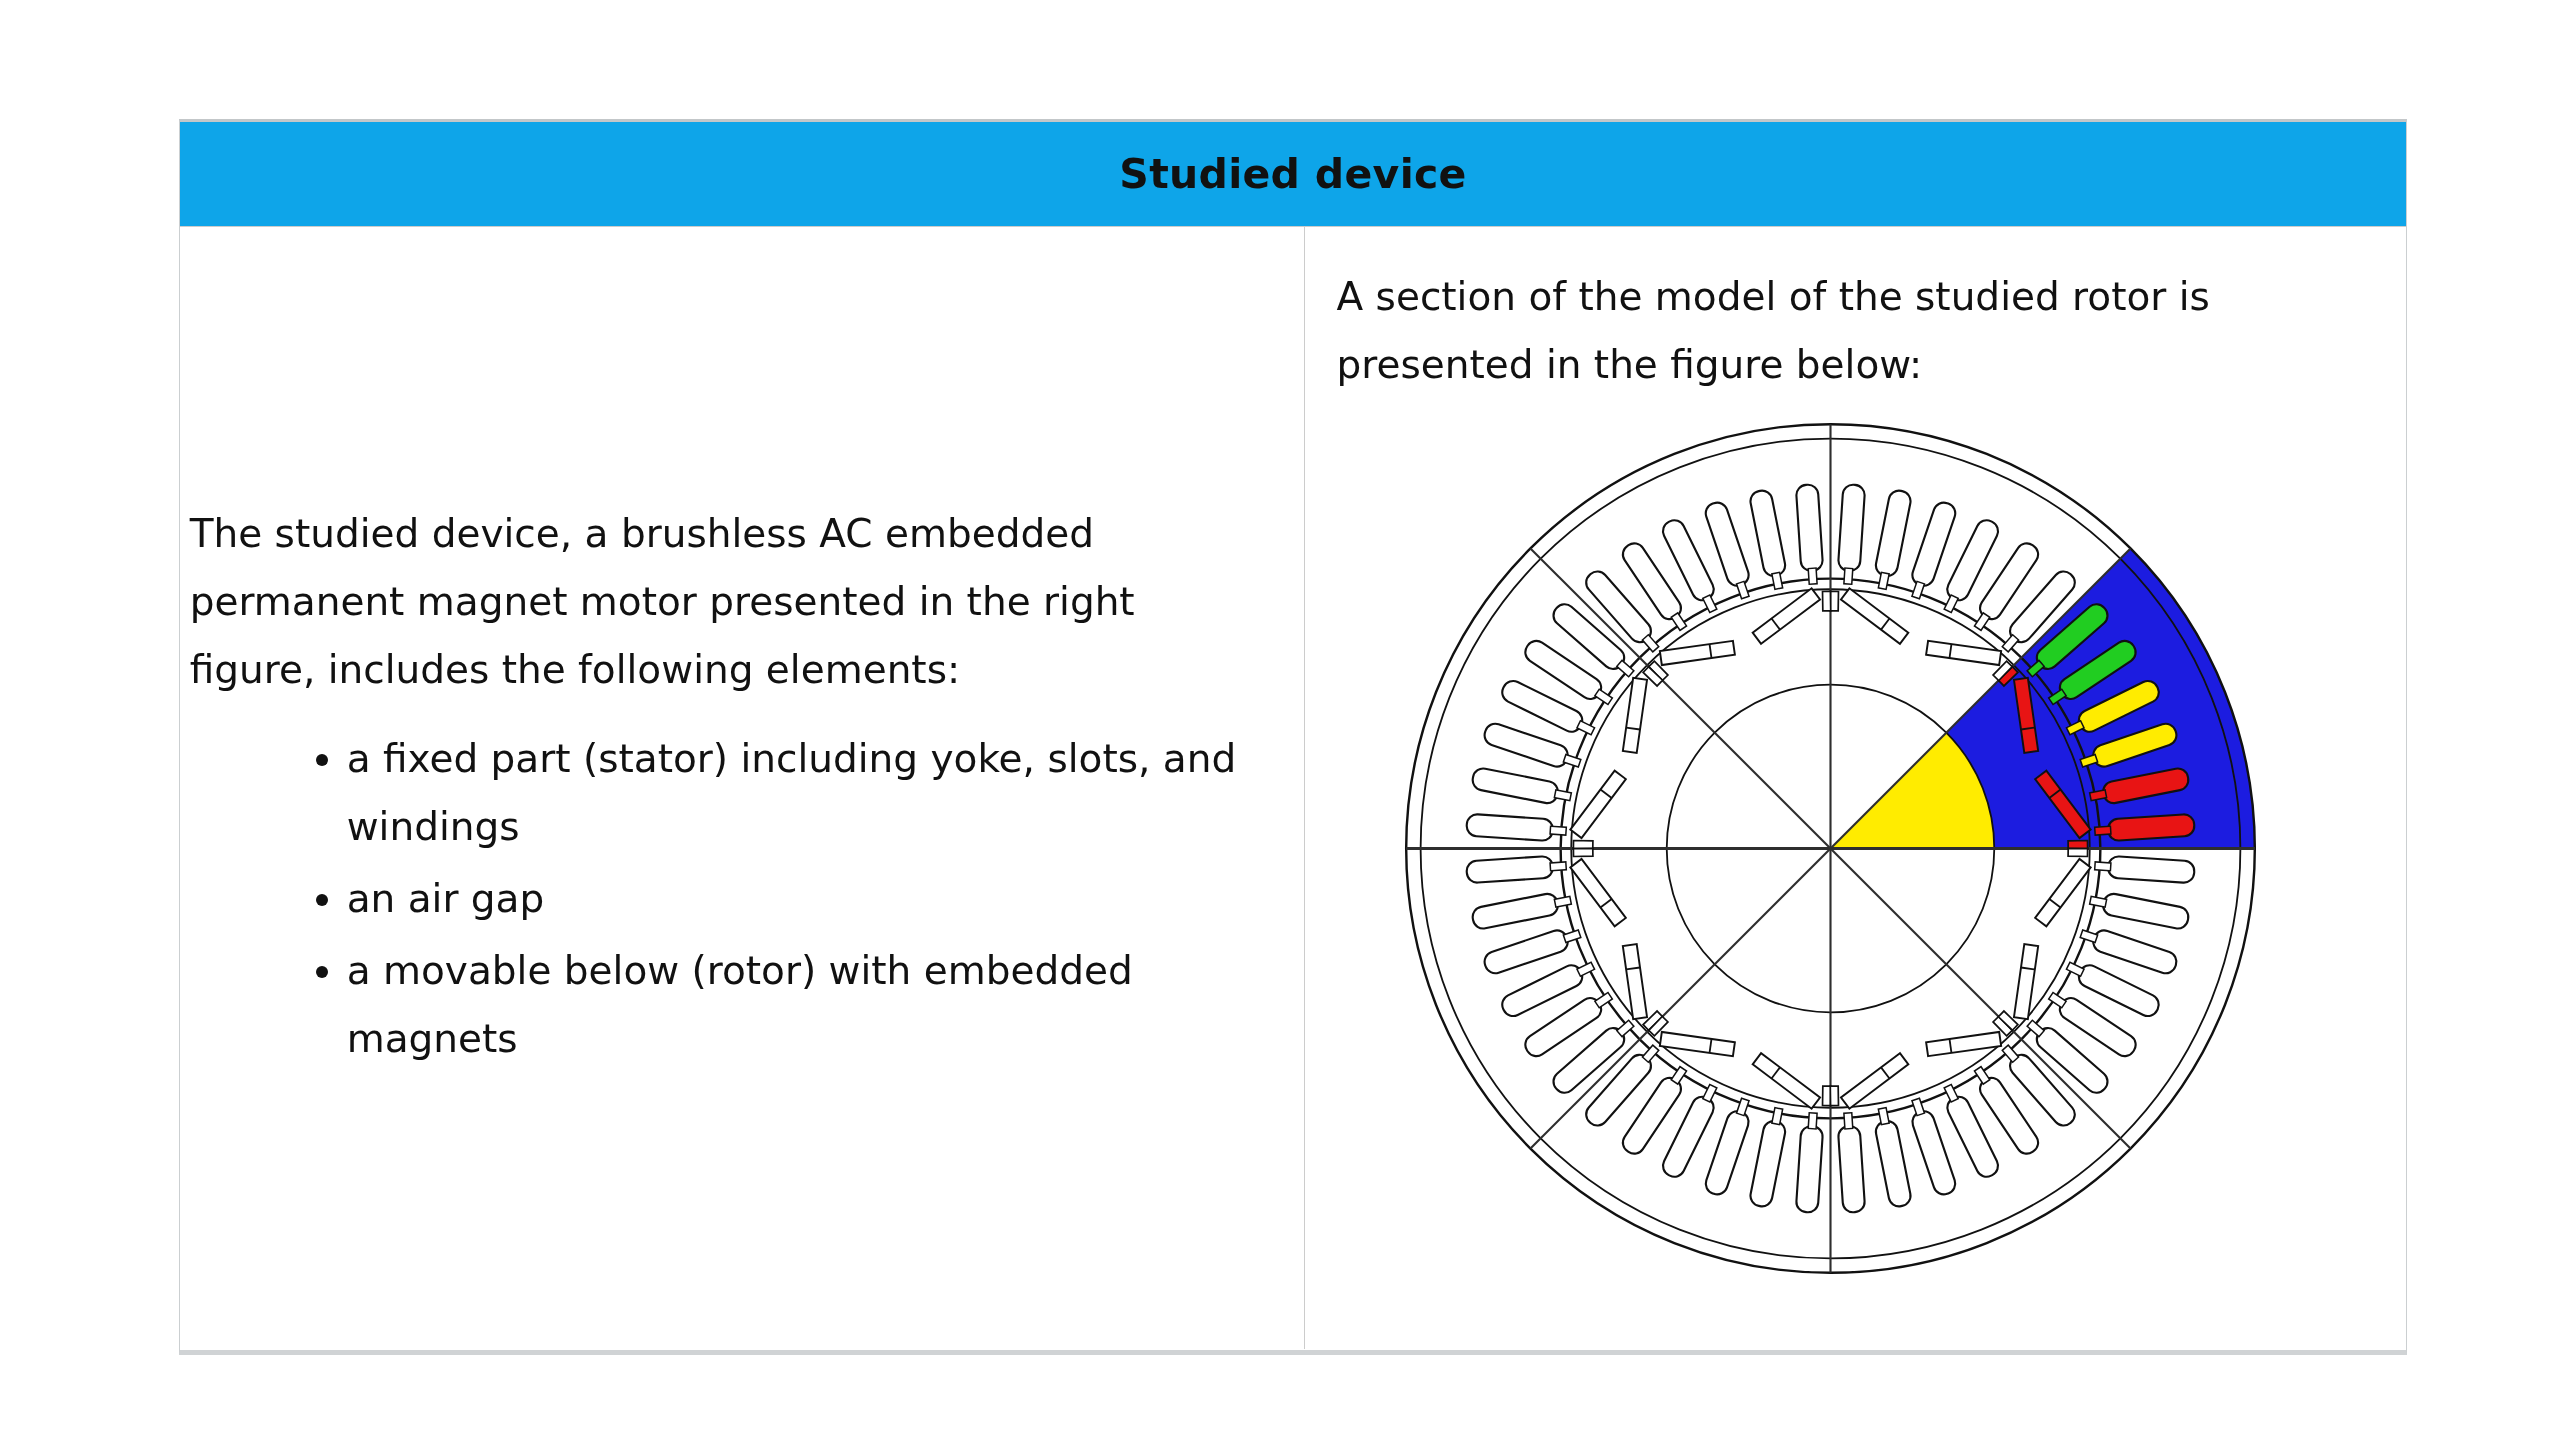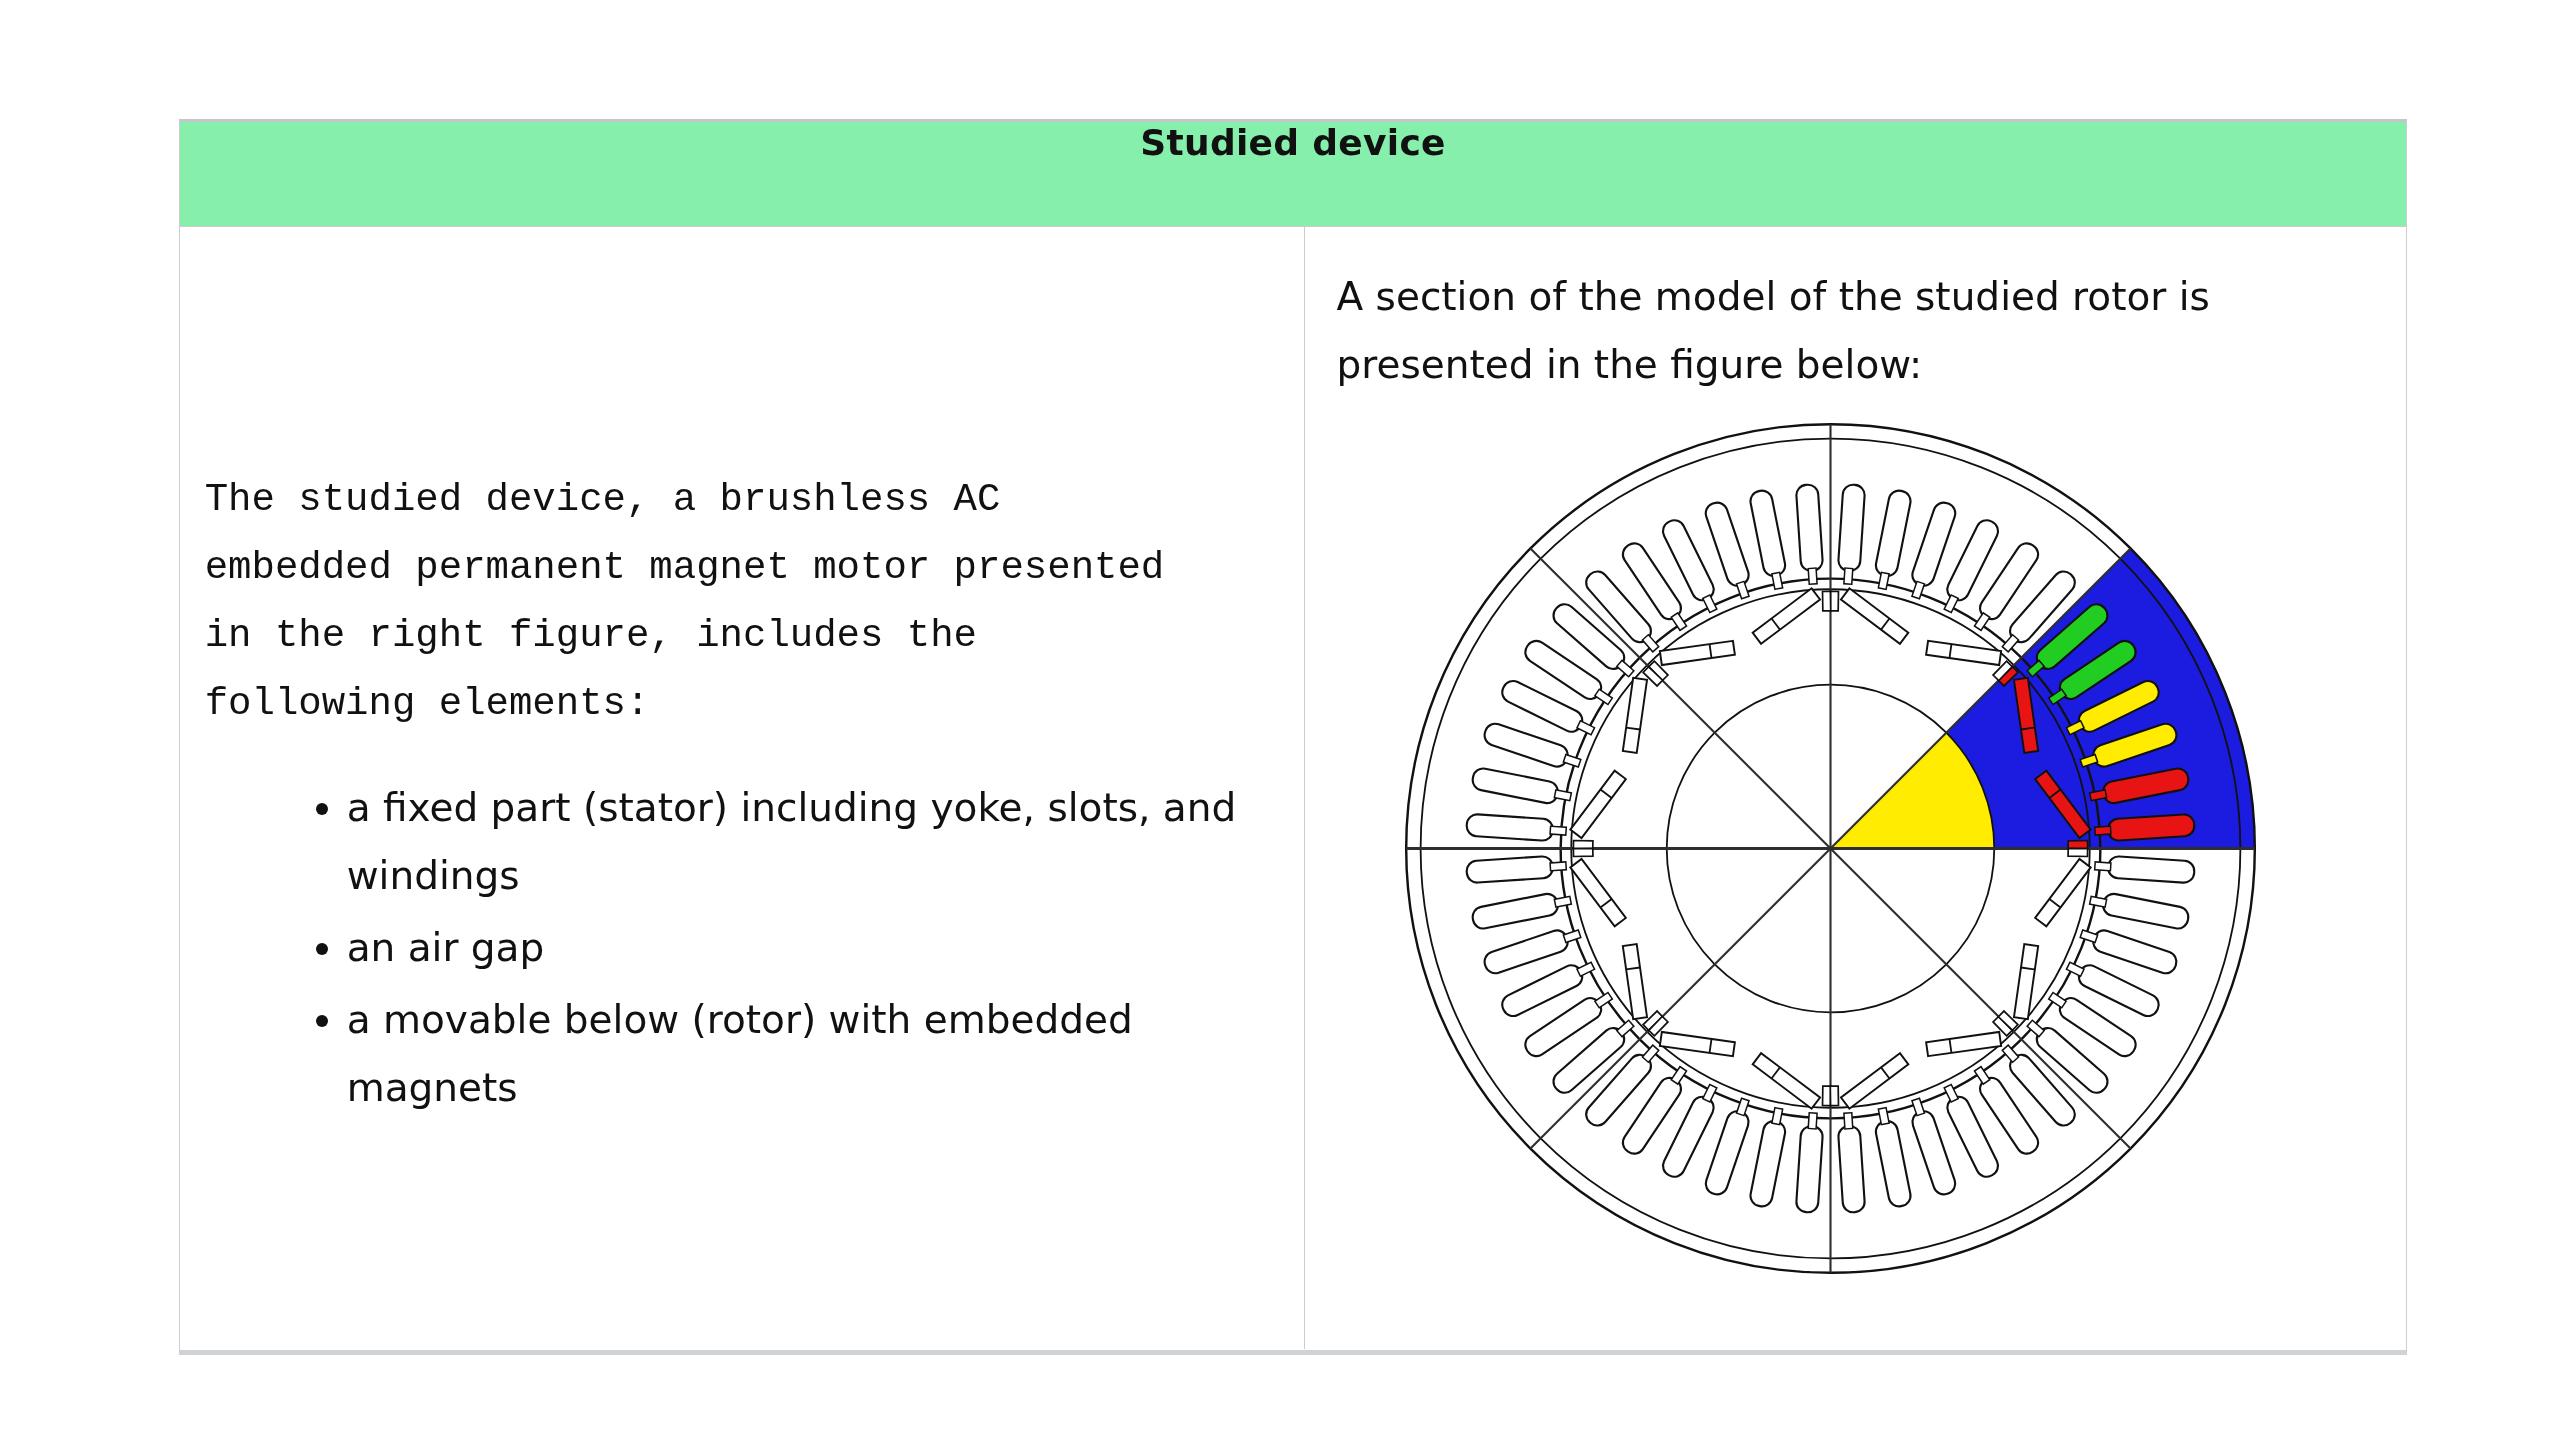--- a/index.html
+++ b/index.html
@@ -5,32 +5,32 @@
   html,body{margin:0;padding:0;background:#ffffff;}
   body{width:2576px;height:1449px;position:relative;font-family:"DejaVu Sans","Liberation Sans",sans-serif;color:#111;}
   .doc-table{
     position:absolute;left:179px;top:119px;width:2228px;height:1236px;
     box-sizing:border-box;
     border-left:1.8px solid #cbcfd1;border-right:1.8px solid #cbcfd1;
     border-top:3.6px solid #c3c7c9;border-bottom:5.5px solid #d0d3d5;
     background:#ffffff;
   }
   .hdr{
-    height:104px;background:#86efac;border-bottom:1.8px solid #cccccc;
-    display:flex;align-items:flex-start;justify-content:center;
-    font-size:36px;font-weight:bold;letter-spacing:0.3px;
+    height:104px;background:#0ea5e9;border-bottom:1.8px solid #cccccc;
+    display:flex;align-items:center;justify-content:center;
+    font-size:41px;font-weight:bold;letter-spacing:0.3px;
   }
   .body-row{display:flex;height:calc(100% - 106px);}
   .cell{box-sizing:border-box;font-size:39px;line-height:68px;}
   .cell-left{
     width:1125px;border-right:1.8px solid #cccccc;
     padding:12px 24px 12px 9.7px;
     display:flex;flex-direction:column;justify-content:center;
   }
-  .cell-left p{margin:15px;max-width:994px;font-family:Liberation Mono, monospace;}
+  .cell-left p{margin:0;max-width:994px;}
   .cell-left ul{margin:17px 0 0 0;padding-left:153px;}
   .cell-left li{max-width:946px;margin:4px;padding:0;}
   .cell-right{flex:1;padding:36px 12px 12px 31.5px;}
   .cell-right .caption{margin:0;max-width:1018px;}
   .fig-wrap{margin-top:7.3px;margin-left:51px;width:885px;height:885px;}
   .fig-wrap svg{display:block;}
 </style>
 </head>
 <body>
 

